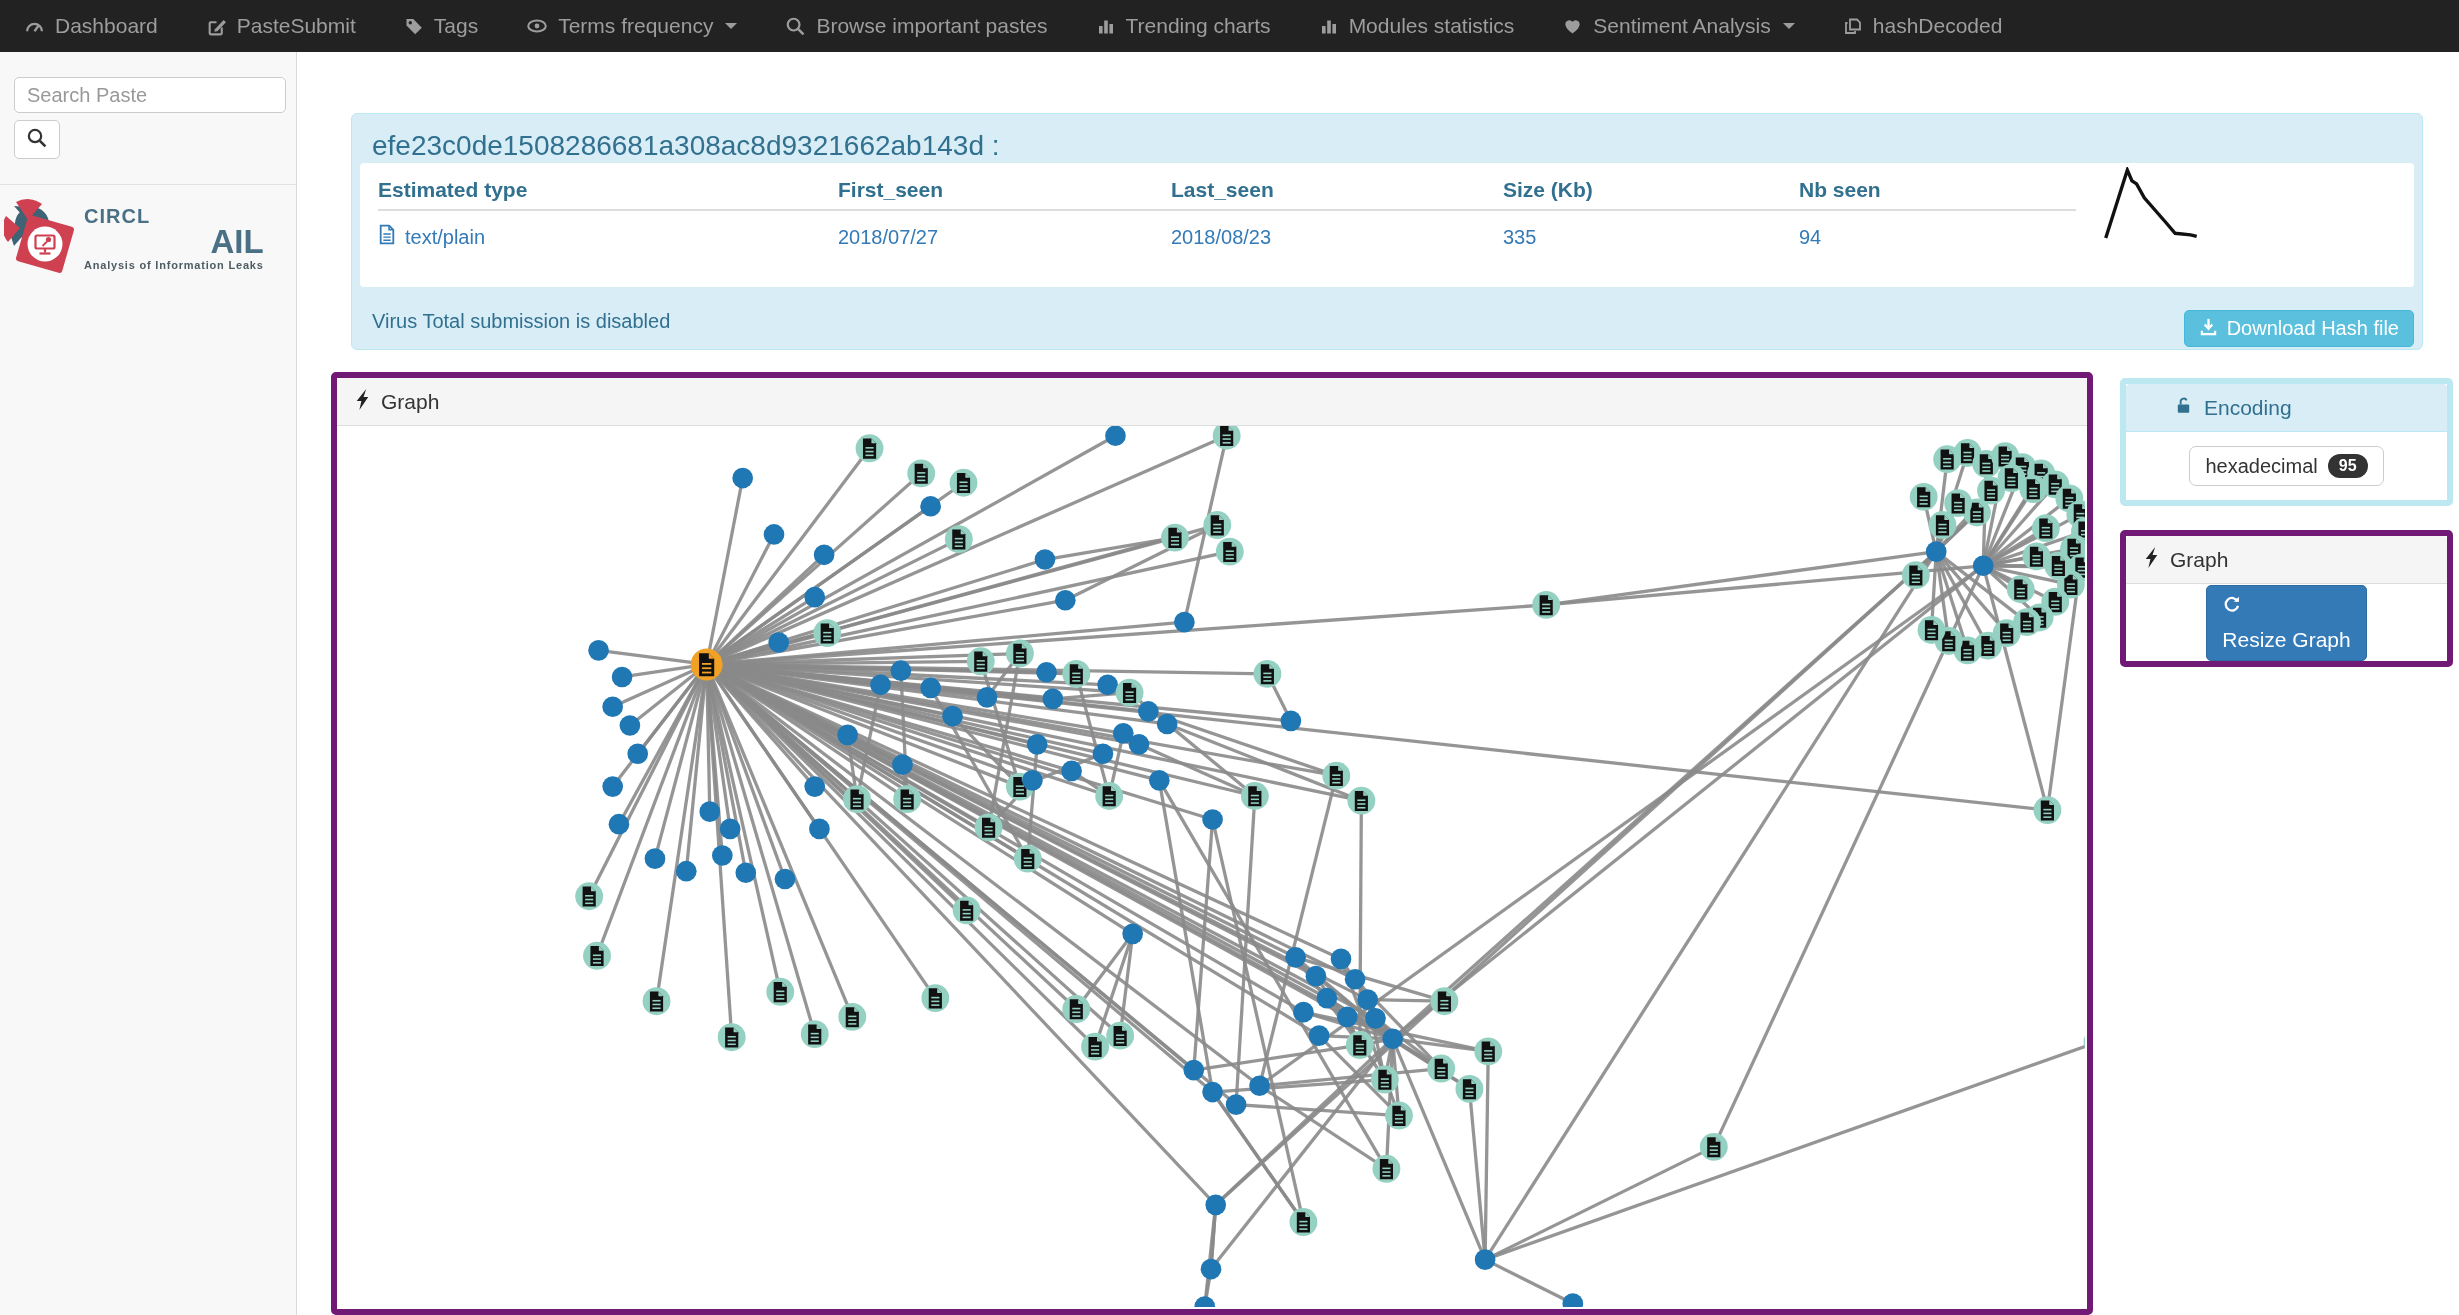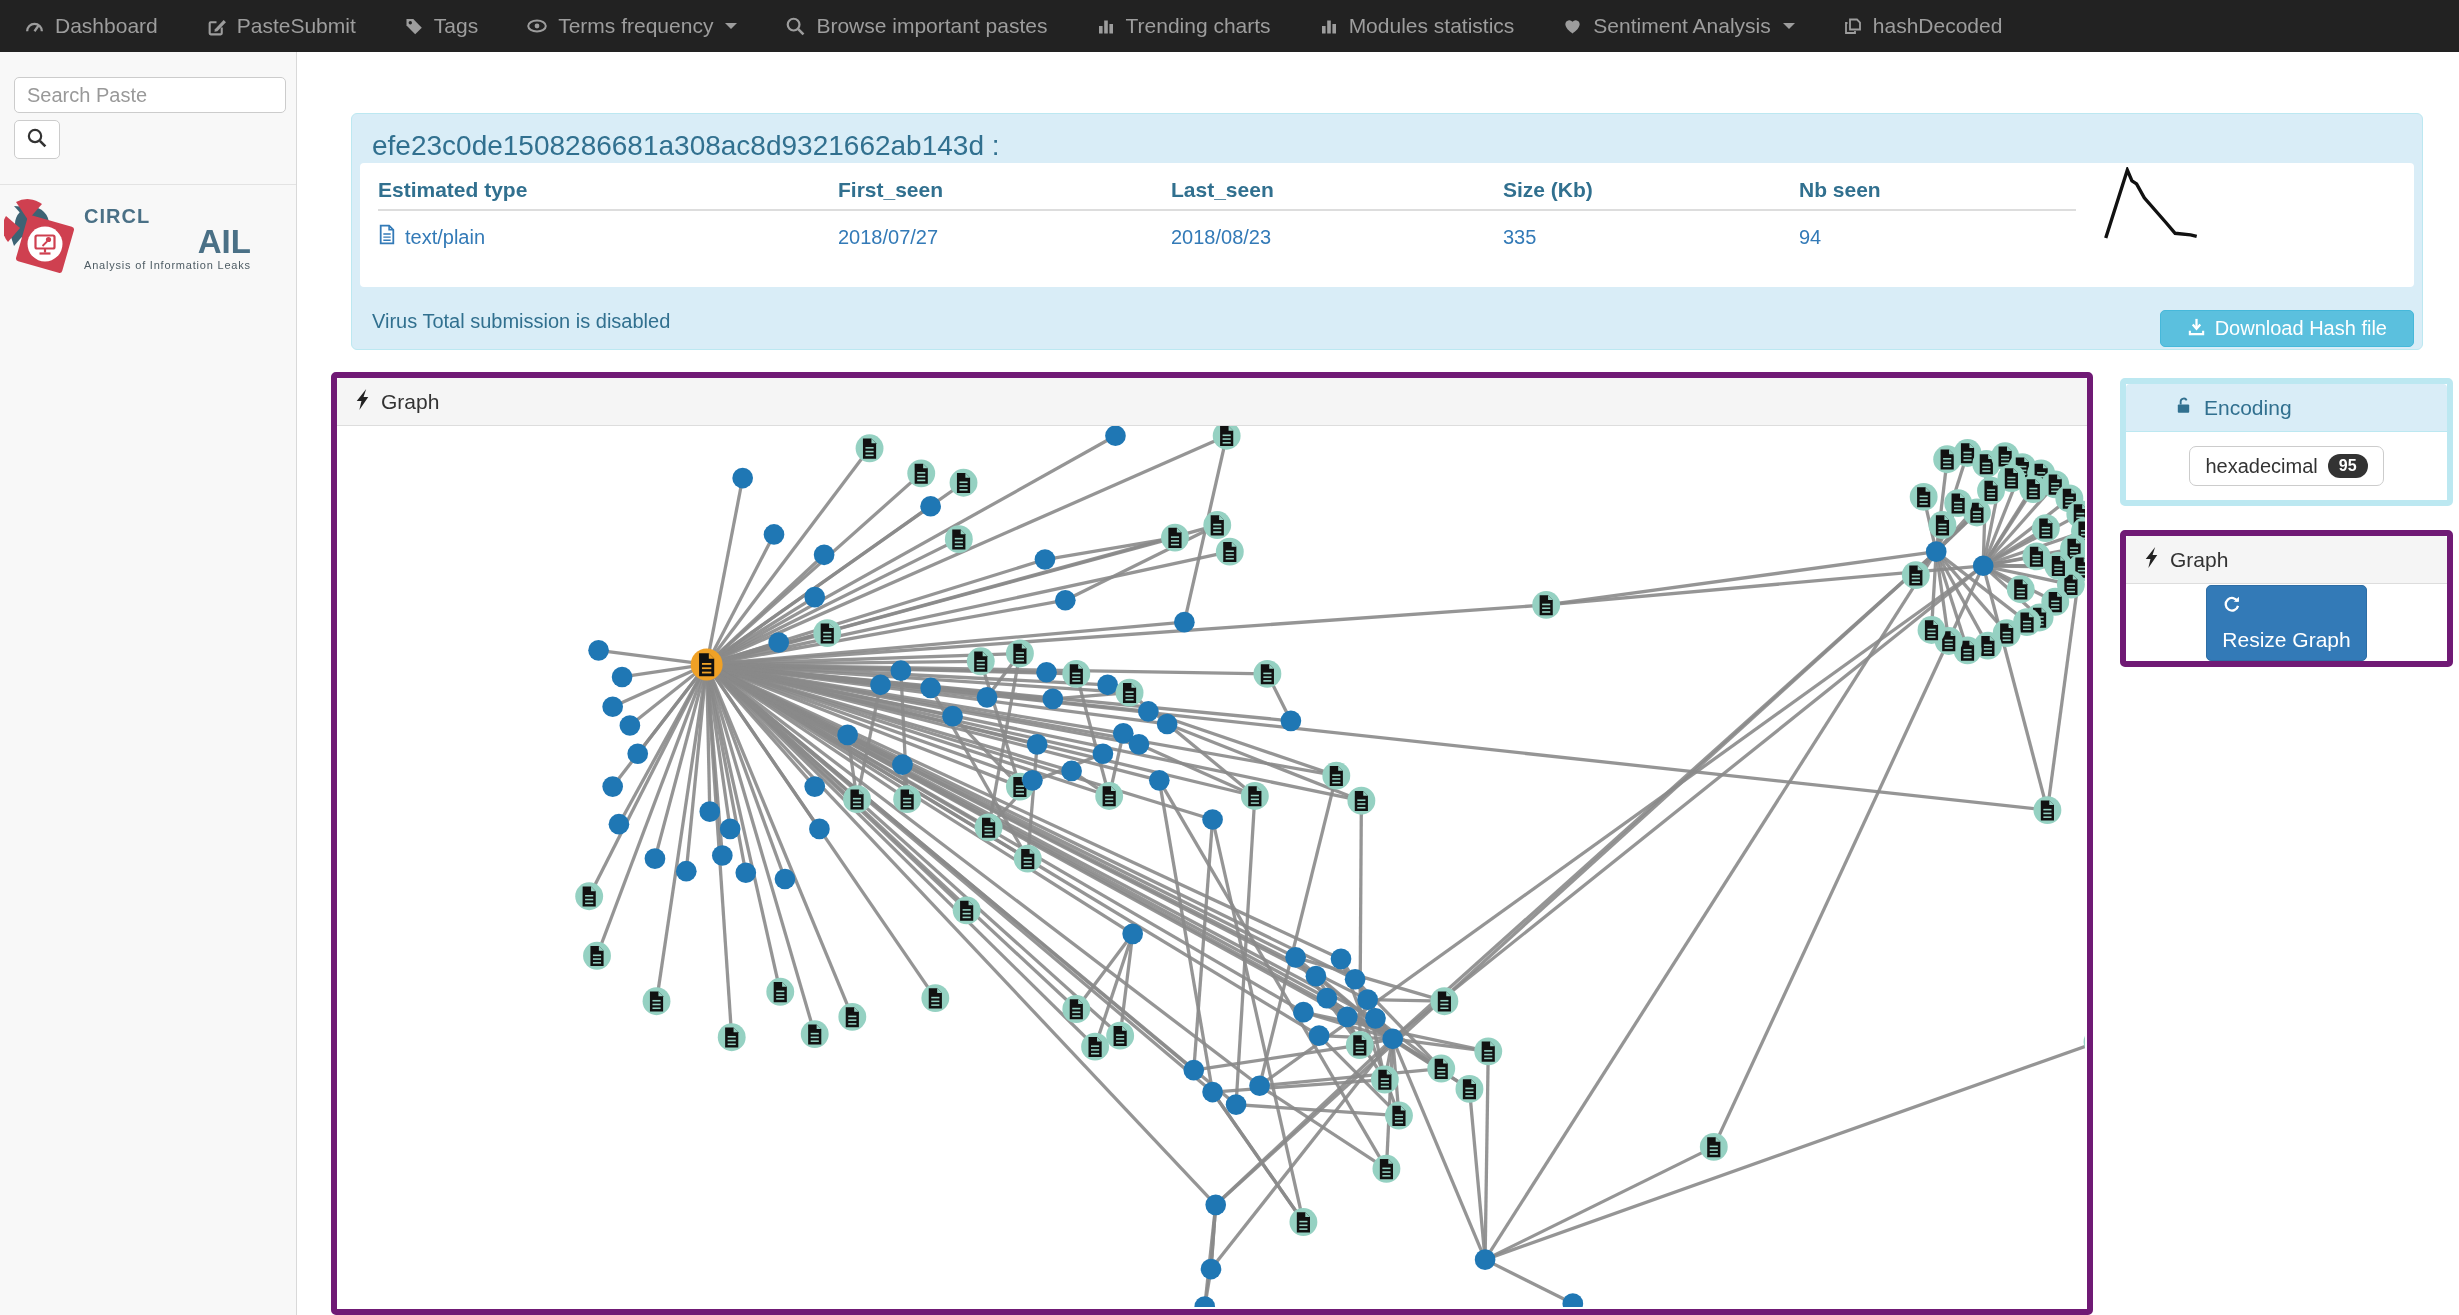--- a/index.html
+++ b/index.html
@@ -23,38 +23,38 @@
                 font-family:"Liberation Sans",sans-serif;}
   .search-input::placeholder{color:#999;}
   .search-btn{position:absolute;left:14px;top:68px;width:44px;height:37px;background:#fff;
               border:1px solid #ccc;border-radius:5px;display:flex;align-items:center;
               justify-content:center;cursor:pointer;}
   .side-divider{position:absolute;left:0;right:0;top:132px;height:1px;background:#e3e3e3;}
   .logo-wrap{position:absolute;left:4px;top:146px;display:flex;align-items:flex-start;}
   .logo-text{margin-left:6px;margin-top:8px;color:#4a7086;}
   .logo-circl{font-size:20px;font-weight:bold;letter-spacing:1px;line-height:1;}
   .logo-ail{font-size:33px;font-weight:bold;line-height:0.95;text-align:right;}
-  .logo-tag{font-size:11px;font-weight:normal;color:#4d5b63;letter-spacing:0.8px;margin-top:2px;}
+  .logo-tag{font-size:11px;font-weight:bold;color:#4d5b63;letter-spacing:0.8px;margin-top:2px;}
 
   
   .hash-panel{position:absolute;left:351px;top:113px;width:2070px;height:235px;
               background:#d9edf7;border:1px solid #bce8f1;border-radius:6px;}
   .hash-title{position:absolute;left:20px;top:16px;font-size:28px;color:#31708f;}
   .hash-card{position:absolute;left:8px;top:49px;right:8px;height:124px;background:#fff;
              border-radius:4px;}
   .tbl{position:absolute;left:18px;top:8px;width:1698px;}
   .tbl-row{display:grid;grid-template-columns:460px 333px 332px 296px 277px;align-items:center;}
   .tbl-head{height:38px;border-bottom:2px solid #ddd;}
   .tbl-head > div{font-size:21px;font-weight:bold;color:#31708f;}
   .tbl-body{height:52px;}
   .tbl-body > div{font-size:20px;color:#337ab7;display:flex;align-items:center;gap:9px;}
   .spark{position:absolute;left:1726px;top:4px;}
   .vt-note{position:absolute;left:20px;bottom:16px;font-size:20px;color:#31708f;}
   .dl-btn{position:absolute;right:8px;bottom:2px;height:35px;display:flex;align-items:center;
-          gap:9px;padding:0 26px;background:#5bc0de;border:1px solid #46b8da;border-radius:5px;
+          gap:9px;padding:0 14px;background:#5bc0de;border:1px solid #46b8da;border-radius:5px;
           color:#fff;font-size:20px;cursor:pointer;}
 
   
   .panel{position:absolute;background:#fff;border:6px solid #701a75;border-radius:5px;}
   .panel-head{height:47px;background:#f5f5f5;border-bottom:1px solid #ddd;
               border-radius:4px 4px 0 0;display:flex;align-items:center;gap:11px;
               padding:0 18px;font-size:21px;color:#333;}
   .panel.info{border-color:#bce8f1;}
   .panel.info .panel-head{background:#d9edf7;border-bottom-color:#bce8f1;color:#31708f;padding-left:48px;}
 

